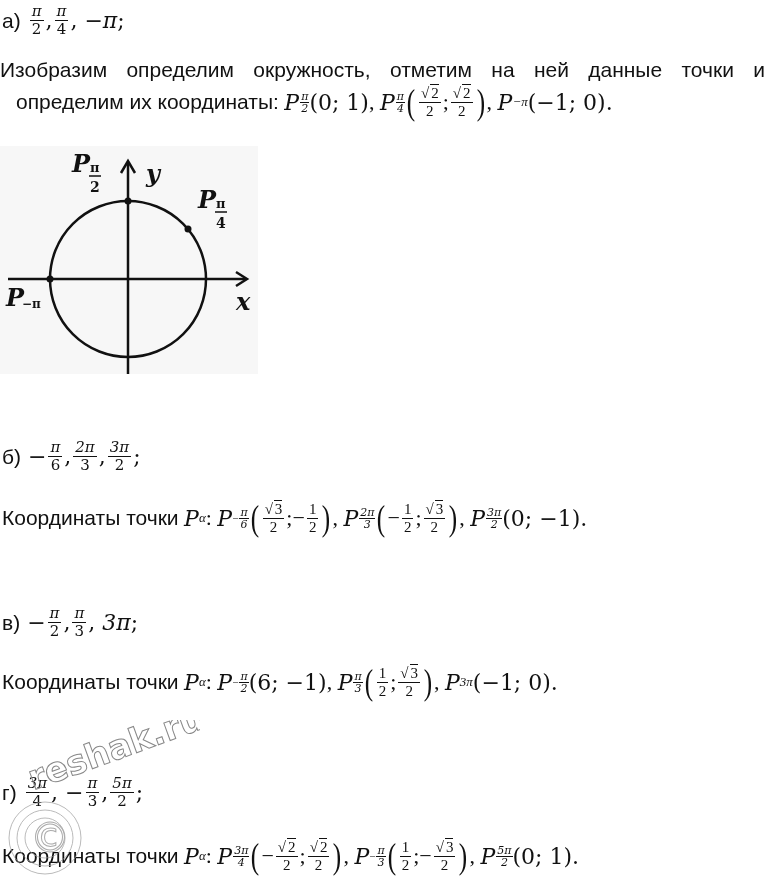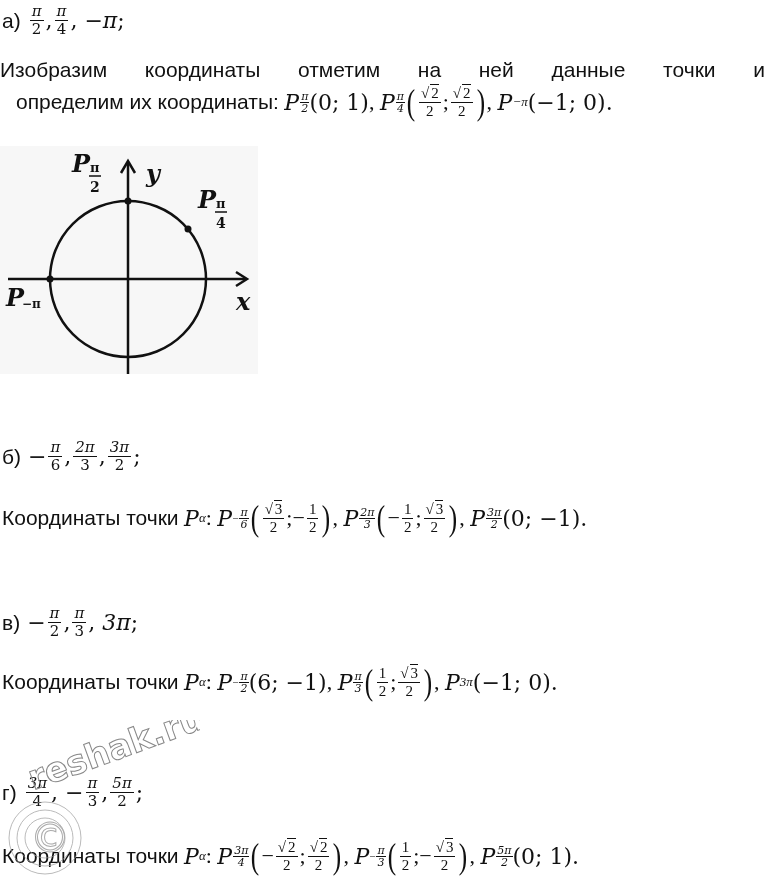--- a/index.html
+++ b/index.html
@@ -37,21 +37,22 @@
   <span>,</span>
   <span class="frac">
       <span class="num it">π</span>
       <span class="den">4</span>
     </span>
   <span>,</span>&nbsp;<span class="it">−π</span><span>;</span>
 </div>
 
 <div class="line txt justify" style="top:58px;">
   <span>Изобразим</span>
-    <span>координаты</span>
+    <span>определим</span>
+    <span>окружность,</span>
     <span>отметим</span>
     <span>на</span>
     <span>ней</span>
     <span>данные</span>
     <span>точки</span>
     <span>и</span>
 </div>
 
 <div class="line" style="top:84px; left:16px;">
   <span class="txt">определим их координаты:</span>&nbsp;

